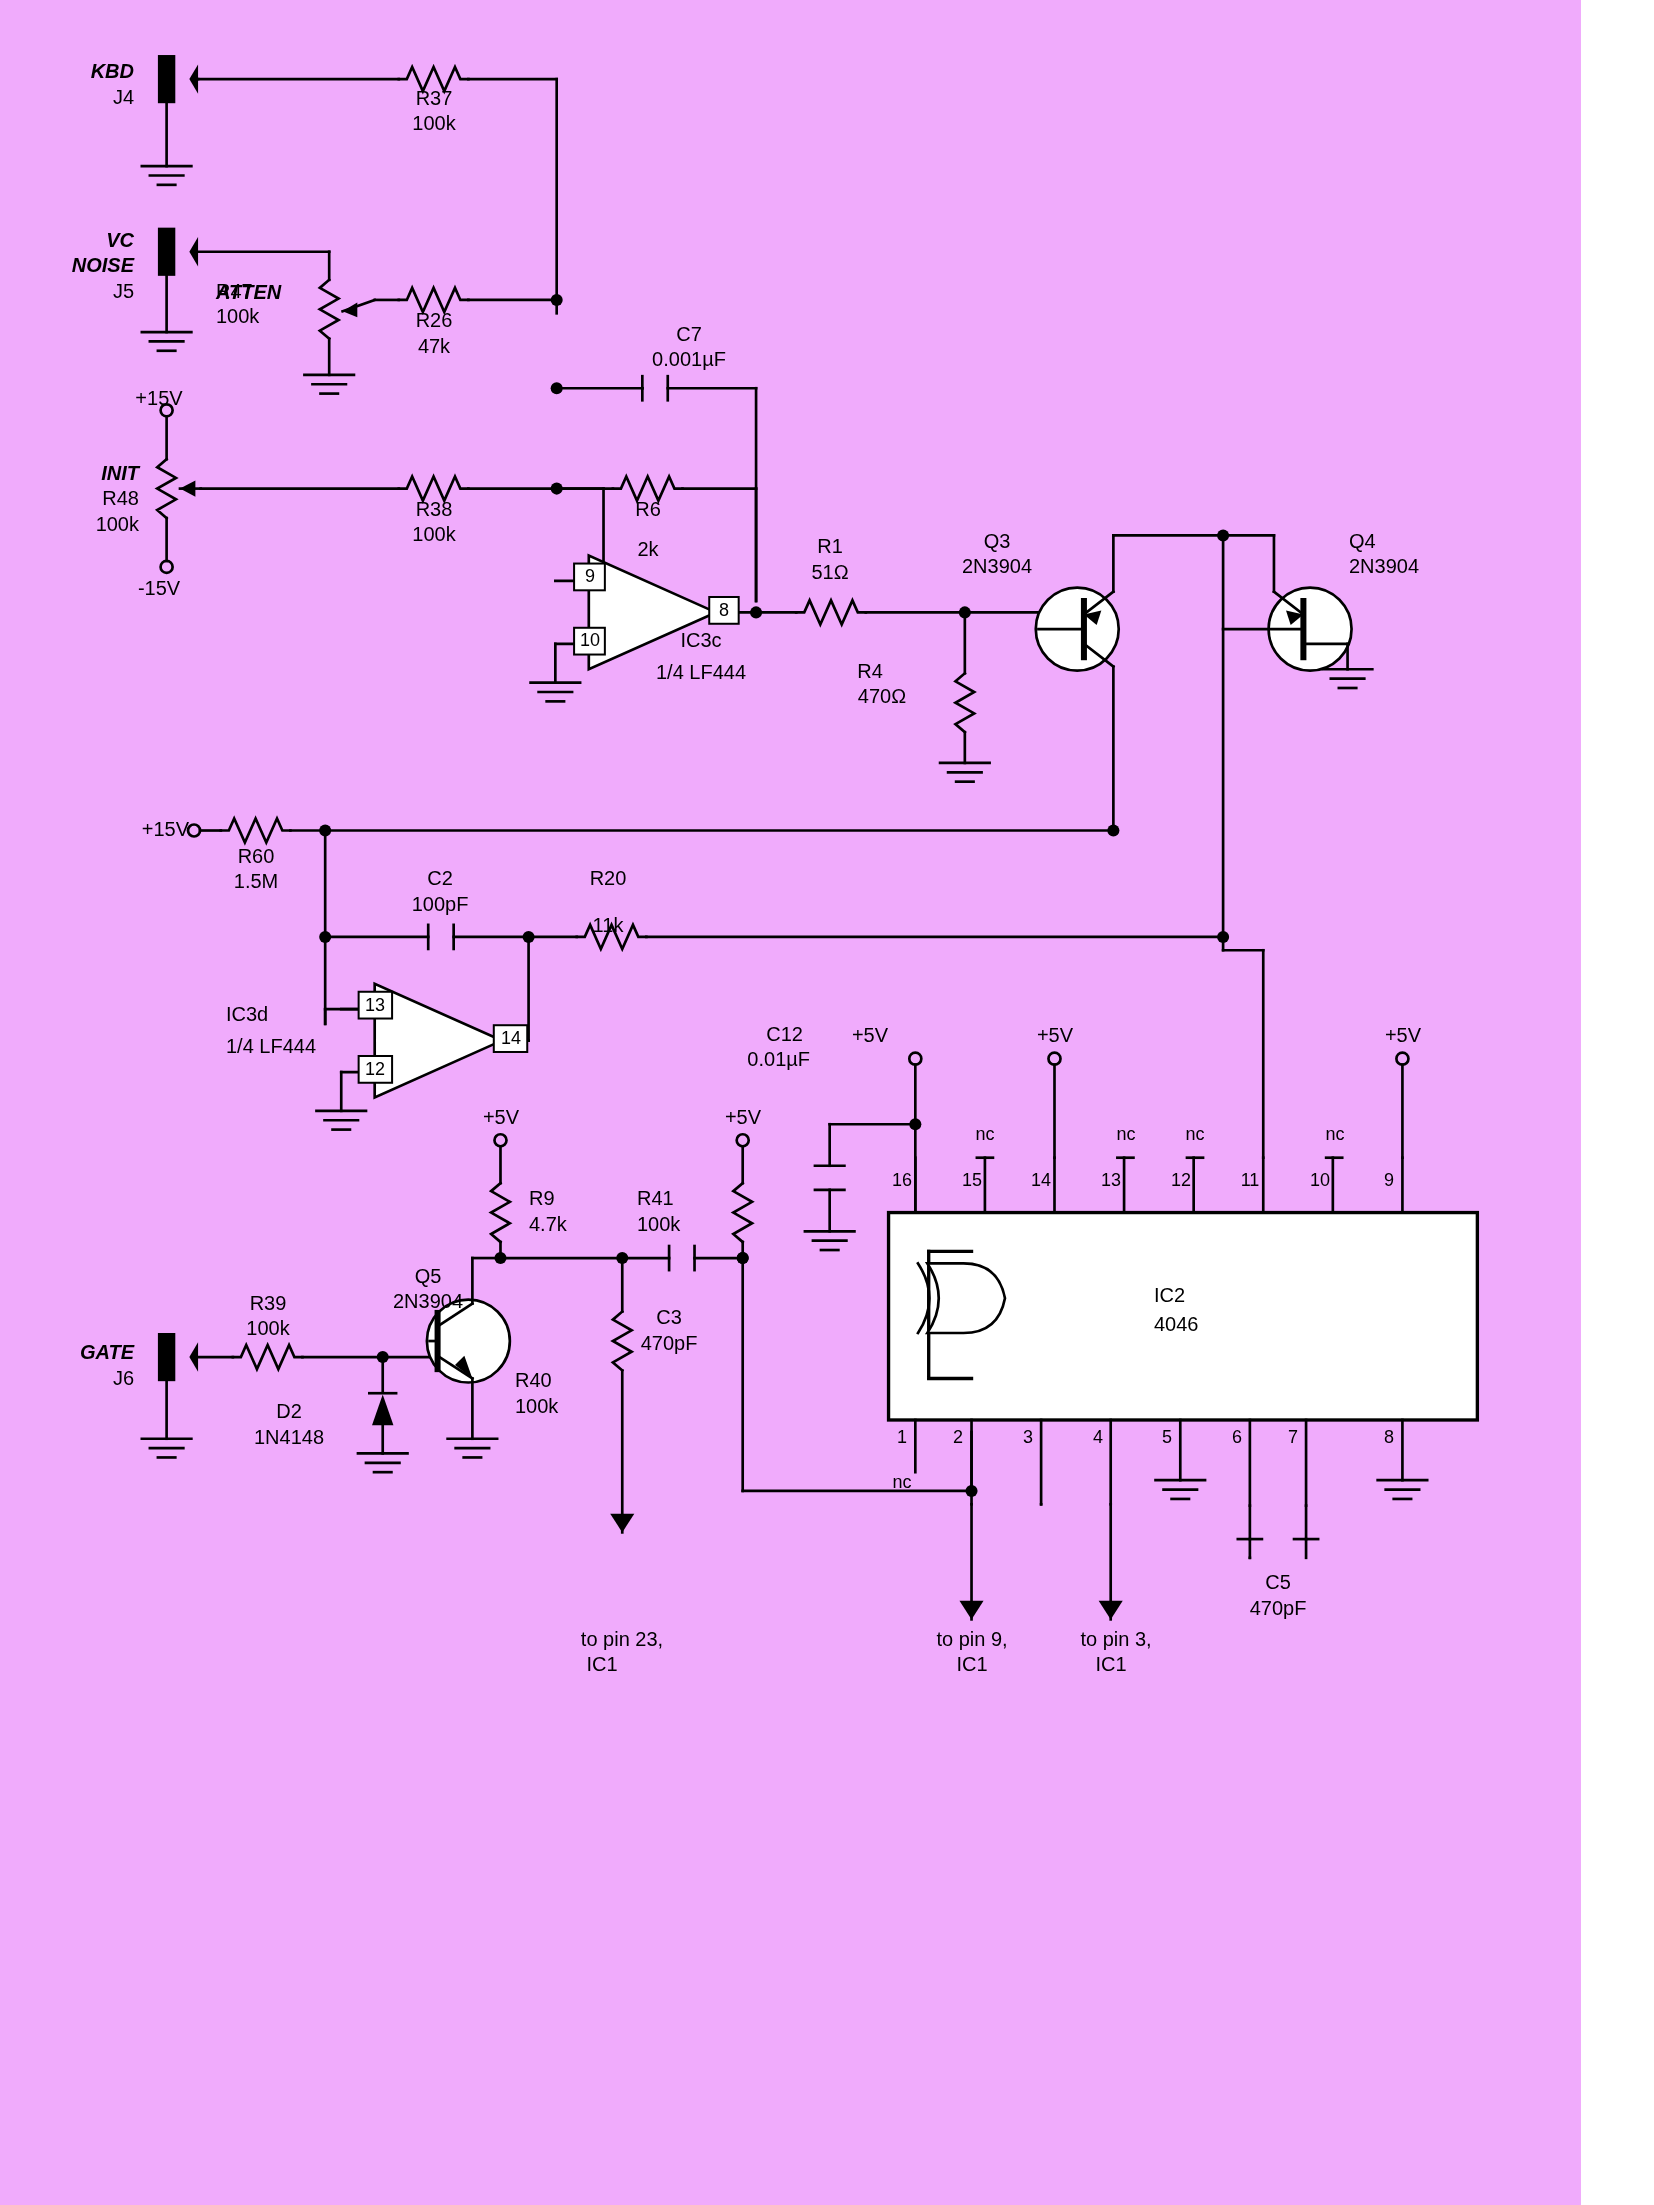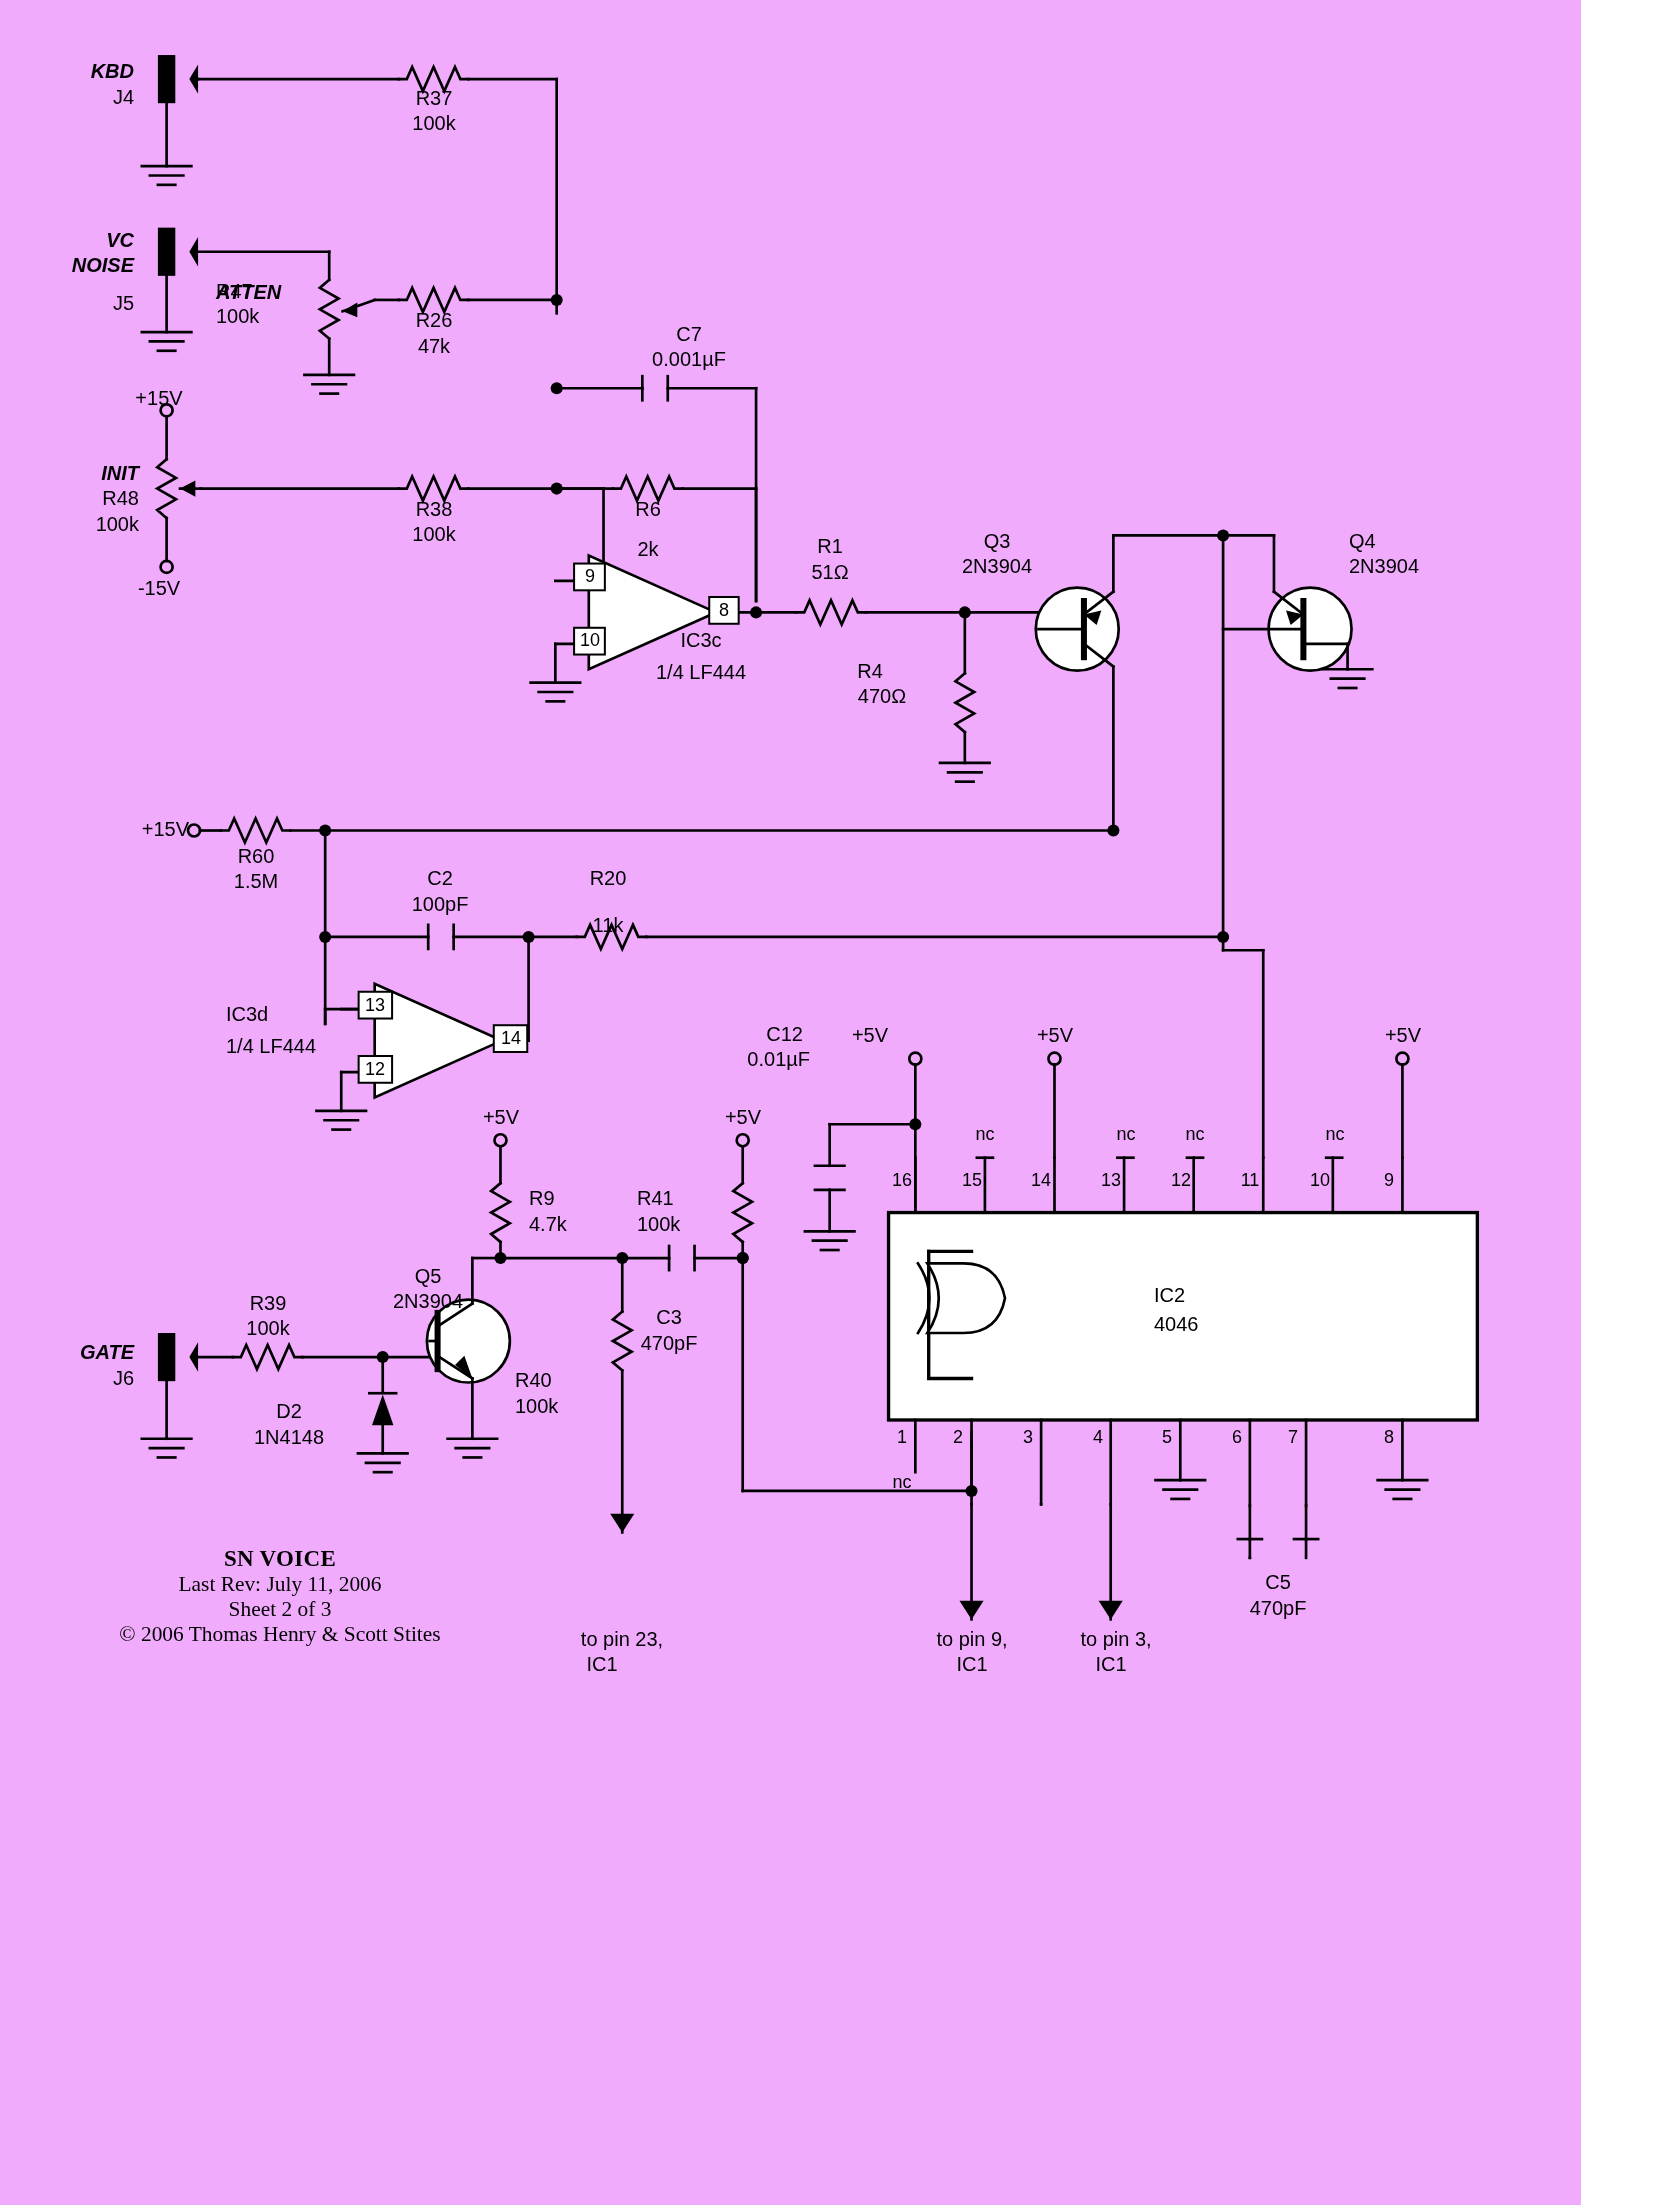--- a/index.html
+++ b/index.html
@@ -378,21 +378,21 @@
 
       <circle cx="1110" cy="1880" r="9" fill="#000" stroke="none"></circle>
     </g>
   </svg>
 
   <div class="lbl ital r" style="left:134px; top:60px;">KBD</div>
   <div class="lbl r" style="left:134px; top:86px;">J4</div>
 
   <div class="lbl ital r" style="left:134px; top:229px;">VC</div>
   <div class="lbl ital r" style="left:134px; top:254px;text-align:right;">NOISE</div>
-  <div class="lbl r" style="left:134px; top:280px;margin-top:12px;">J5</div>
+  <div class="lbl r" style="left:134px; top:280px;">J5</div>
 
   <div class="lbl ital" style="left:216px; top:253px;margin-top:28px;">ATTEN</div>
   <div class="lbl" style="left:216px; top:280px;">R47</div>
   <div class="lbl" style="left:216px; top:305px;">100k</div>
 
   <div class="lbl c" style="left:434px; top:87px;">R37</div>
   <div class="lbl c" style="left:434px; top:112px;">100k</div>
 
   <div class="lbl c" style="left:434px; top:309px;">R26</div>
   <div class="lbl c" style="left:434px; top:335px;">47k</div>
@@ -511,21 +511,15 @@
 
   <div class="lbl c" style="left:622px; top:1628px;">to pin 23,</div>
   <div class="lbl c" style="left:602px; top:1653px;">IC1</div>
 
   <div class="lbl c" style="left:972px; top:1628px;">to pin 9,</div>
   <div class="lbl c" style="left:972px; top:1653px;">IC1</div>
 
   <div class="lbl c" style="left:1116px; top:1628px;">to pin 3,</div>
   <div class="lbl c" style="left:1111px; top:1653px;">IC1</div>
 
-  <div class="title-block" style="left:280px; top:1546px;">
-    <div class="t1">SN VOICE</div>
-    <div class="t2">Last Rev: July 11, 2006</div>
-    <div class="t3">Sheet 2 of 3</div>
-    <div class="t4">© 2006 Thomas Henry &amp; Scott Stites</div>
-  </div>
 
 </div>
 
 
 </body></html>

